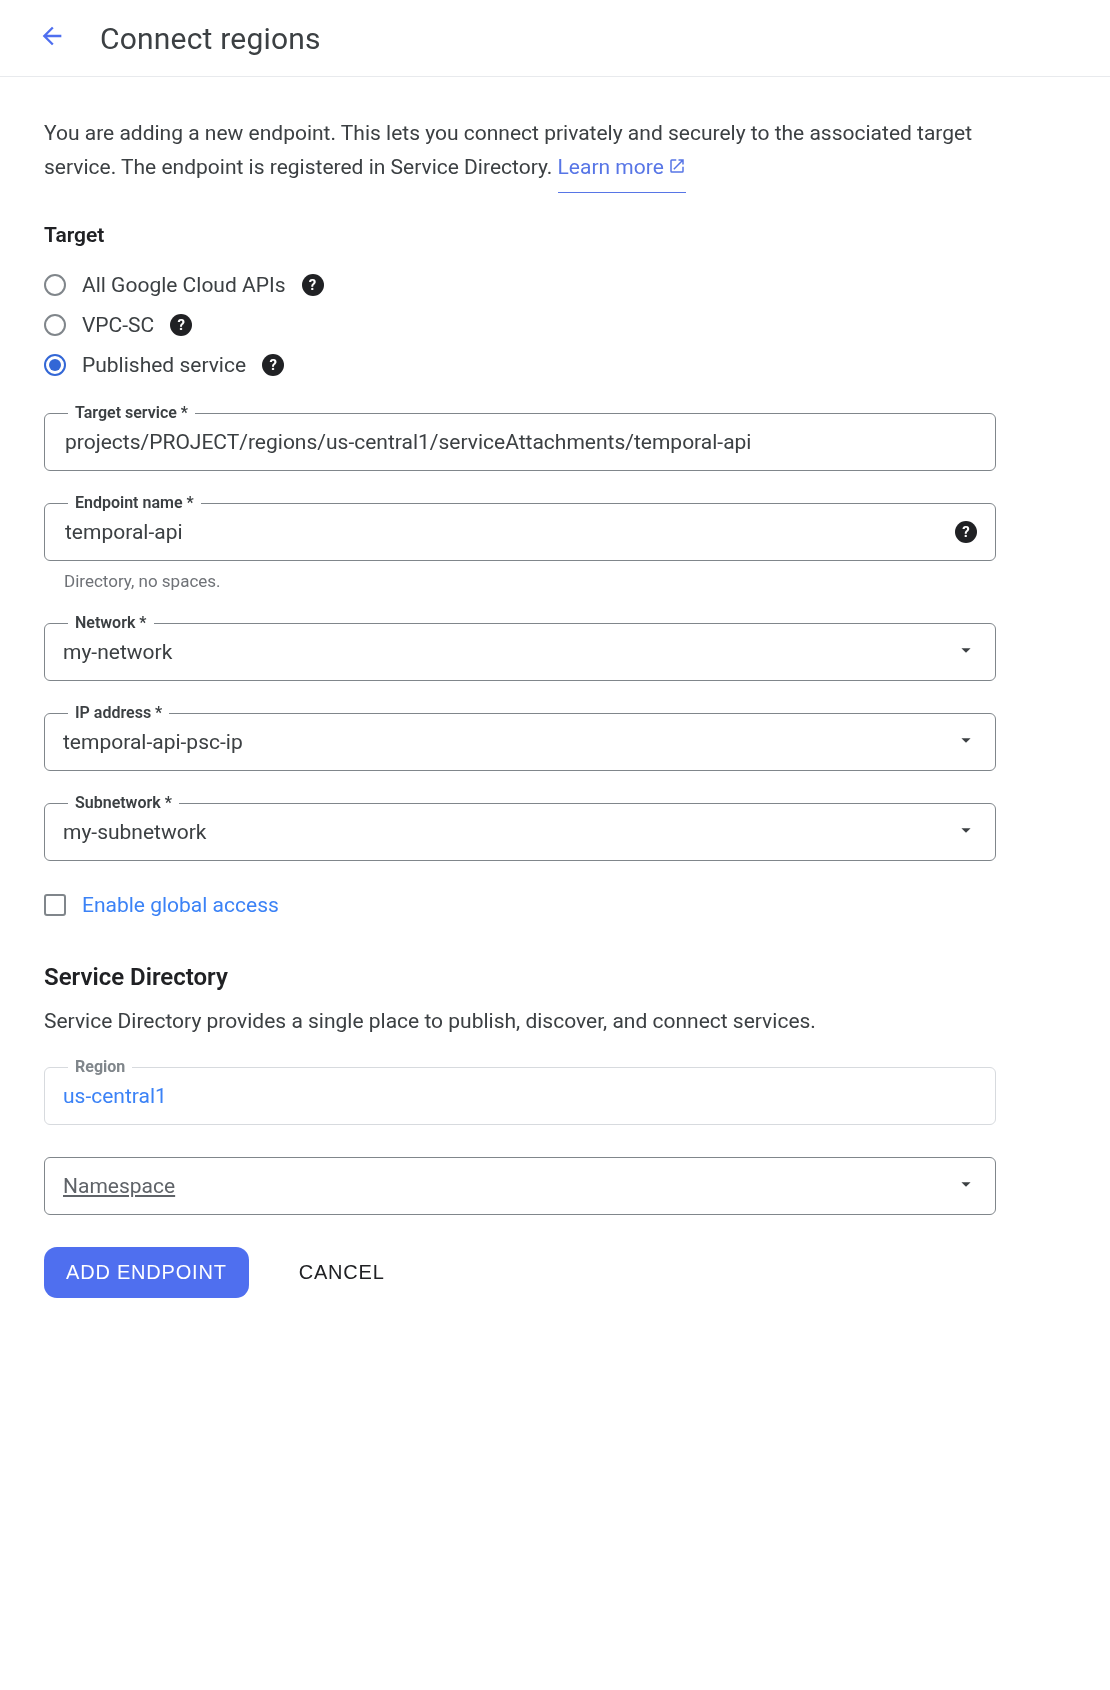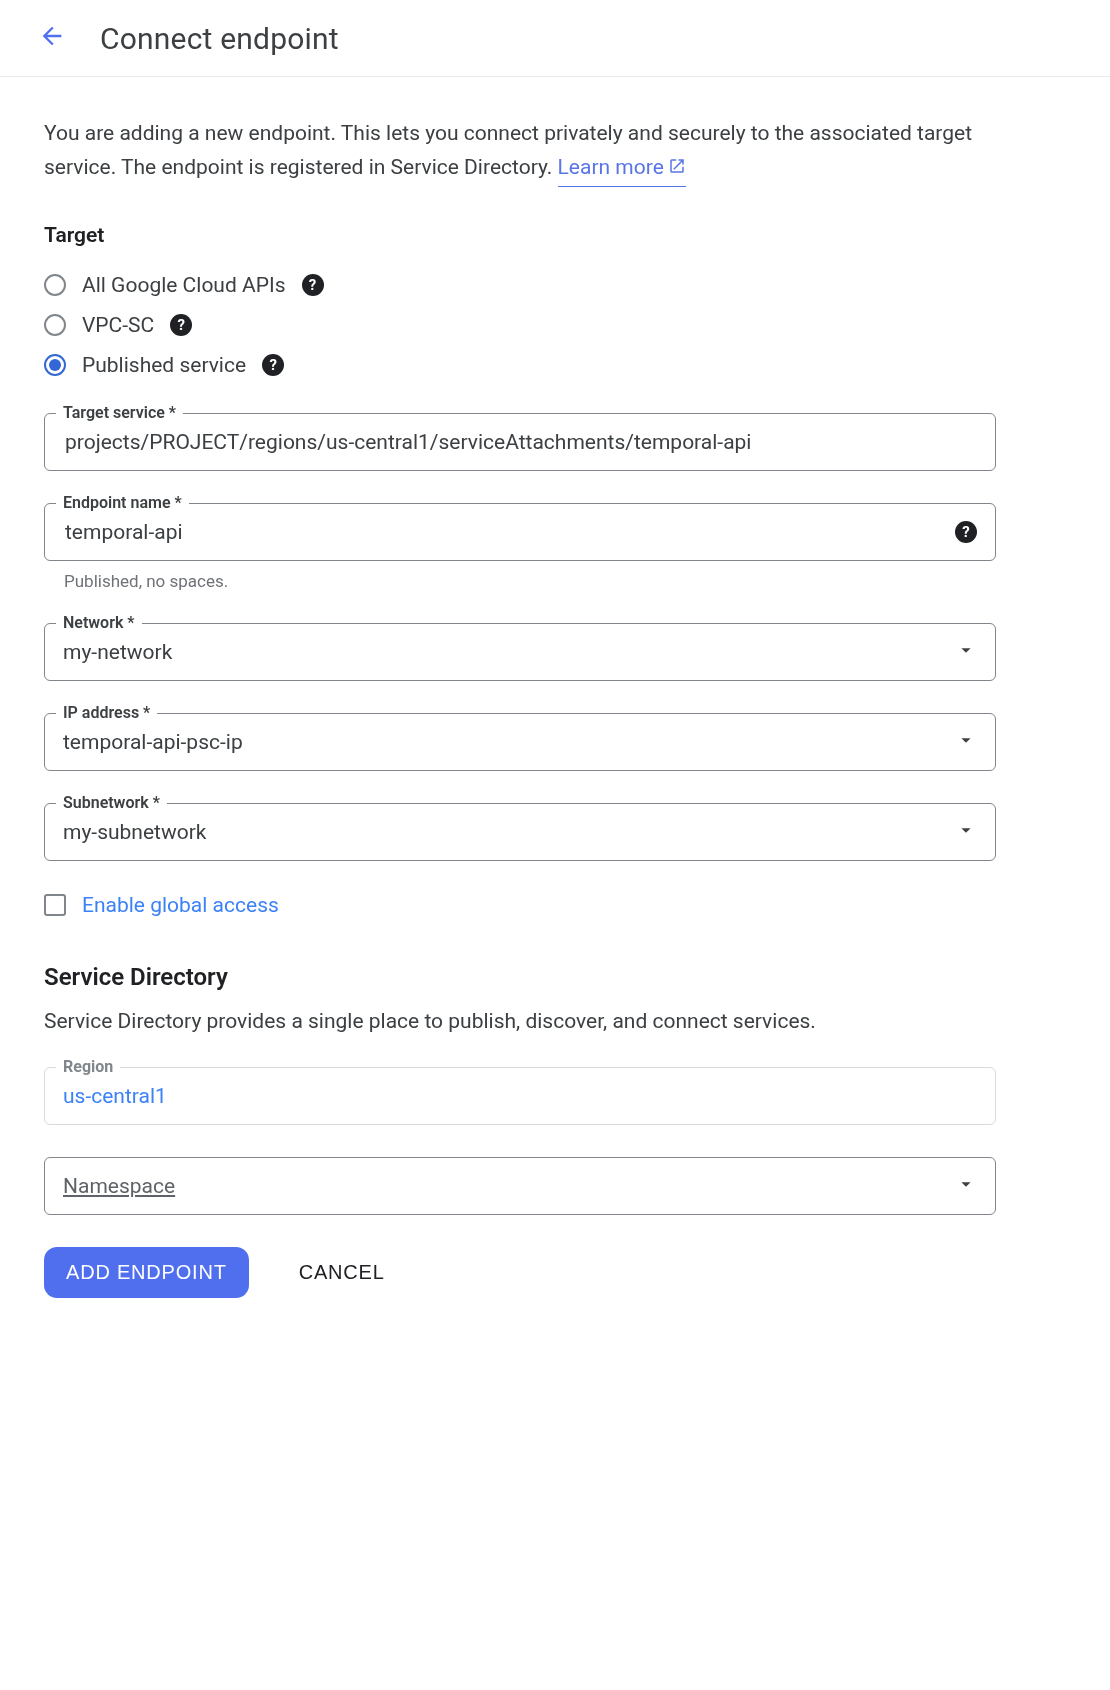--- a/index.html
+++ b/index.html
@@ -42,21 +42,21 @@
     font-size: 21px;
     line-height: 1.6;
     color: #3c4043;
     margin-bottom: 38px;
     max-width: 960px;
   }
   .intro a {
     color: #5775e6;
     text-decoration: none;
     border-bottom: 1px solid #5775e6;
-    padding-bottom: 7px;
+    padding-bottom: 13px;
   }
   .ext-icon {
     display: inline-block;
     vertical-align: -1px;
     margin-left: 4px;
   }
   .ext-icon svg { width: 18px; height: 18px; fill: #5775e6; }
   .section-label {
     font-size: 21px;
     font-weight: 600;
@@ -104,21 +104,21 @@
     cursor: pointer;
   }
 
   .field {
     position: relative;
     margin-bottom: 32px;
   }
   .field .float-label {
     position: absolute;
     top: -10px;
-    left: 12px;
+    left: 24px;
     background: #fff;
     padding: 0 7px;
     font-size: 16px;
     font-weight: 600;
     color: #3c4043;
     z-index: 2;
   }
   .field.disabled .float-label {
     font-weight: 700;
     color: #80868b;
@@ -211,21 +211,21 @@
 
 <div class="page">
   <div class="header">
     <div class="back-btn">
       <span>
         <svg viewBox="0 0 24 24">
             <path d="M20 11H7.83l5.59-5.59L12 4l-8 8 8 8 1.41-1.41L7.83 13H20z"></path>
           </svg>
       </span>
     </div>
-    <div class="page-title">Connect endpoint</div>
+    <div class="page-title">Connect regions</div>
   </div>
 
   <div class="content">
     <div class="intro">
       <span>You are adding a new endpoint. This lets you connect privately and securely to the associated target service. The endpoint is registered in Service Directory. </span>
       <a href="#"><span>Learn more</span><span class="ext-icon"><svg viewBox="0 0 24 24">
               <path d="M14 3v2h3.59L7.05 15.54l1.41 1.41L19 6.41V10h2V3h-7zM19 19H5V5h6V3H5a2 2 0 0 0-2 2v14a2 2 0 0 0 2 2h14a2 2 0 0 0 2-2v-6h-2v6z"></path>
             </svg></span></a>
     </div>
 
@@ -257,21 +257,21 @@
         <input class="value" value="projects/PROJECT/regions/us-central1/serviceAttachments/temporal-api" style="">
       </div>
     </div>
 
     <div class="field">
       <span class="float-label">Endpoint name *</span>
       <div class="control">
         <input class="value" value="temporal-api" style="">
         <span class="help-icon">?</span>
       </div>
-      <div class="helper-text">Published, no spaces.</div>
+      <div class="helper-text">Directory, no spaces.</div>
     </div>
 
     <div class="field">
       <span class="float-label">Network *</span>
       <div class="control">
         <span class="value">my-network</span>
         <span class="chev-down"><svg viewBox="0 0 24 24">
               <path d="M7 10l5 5 5-5z"></path>
             </svg></span>
       </div>

